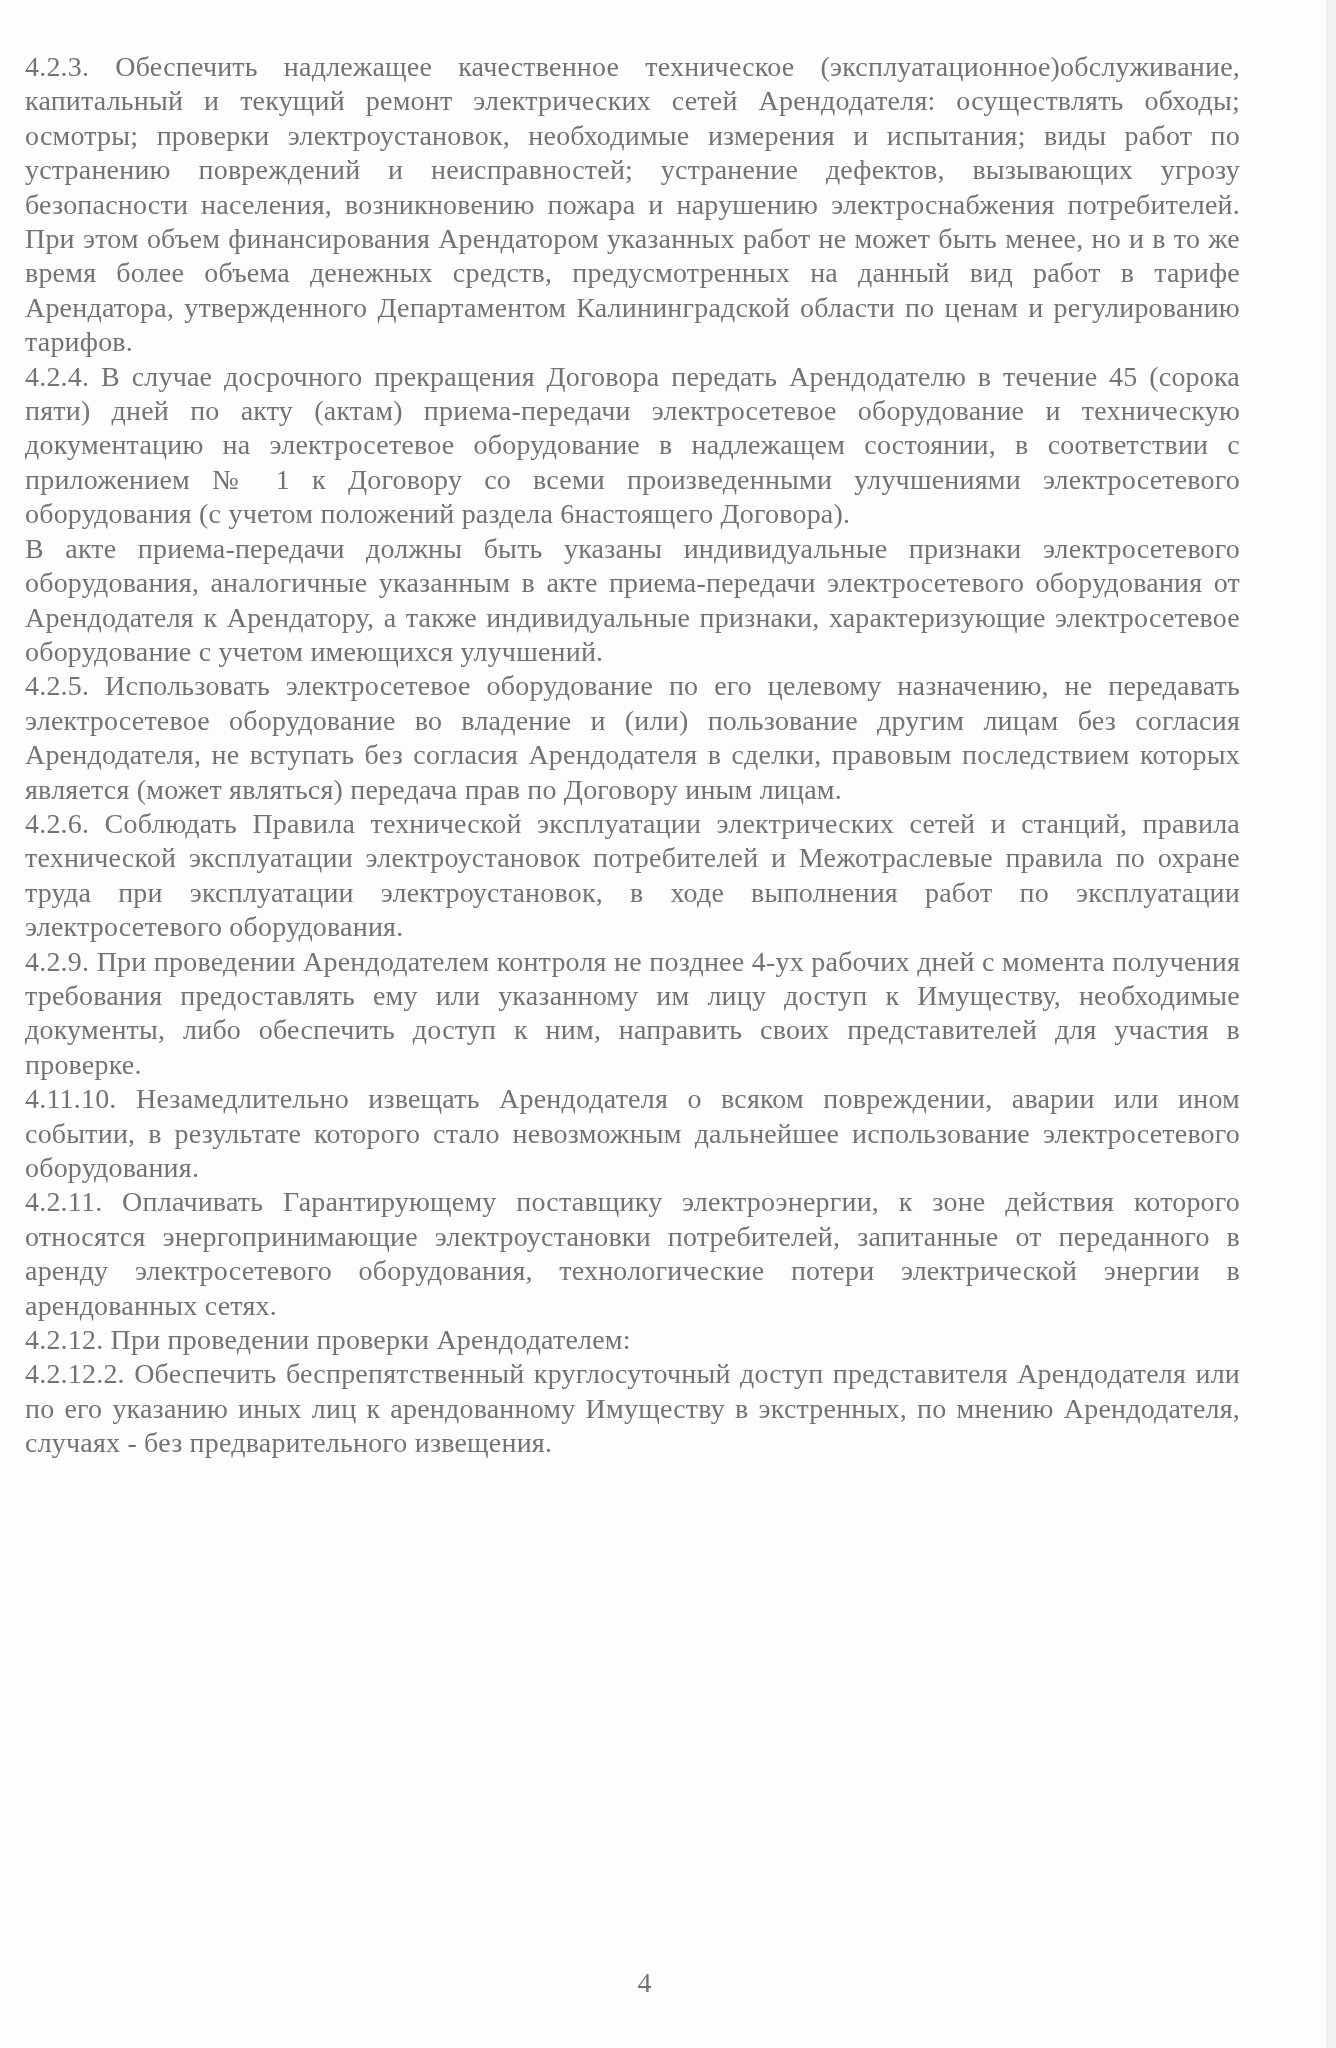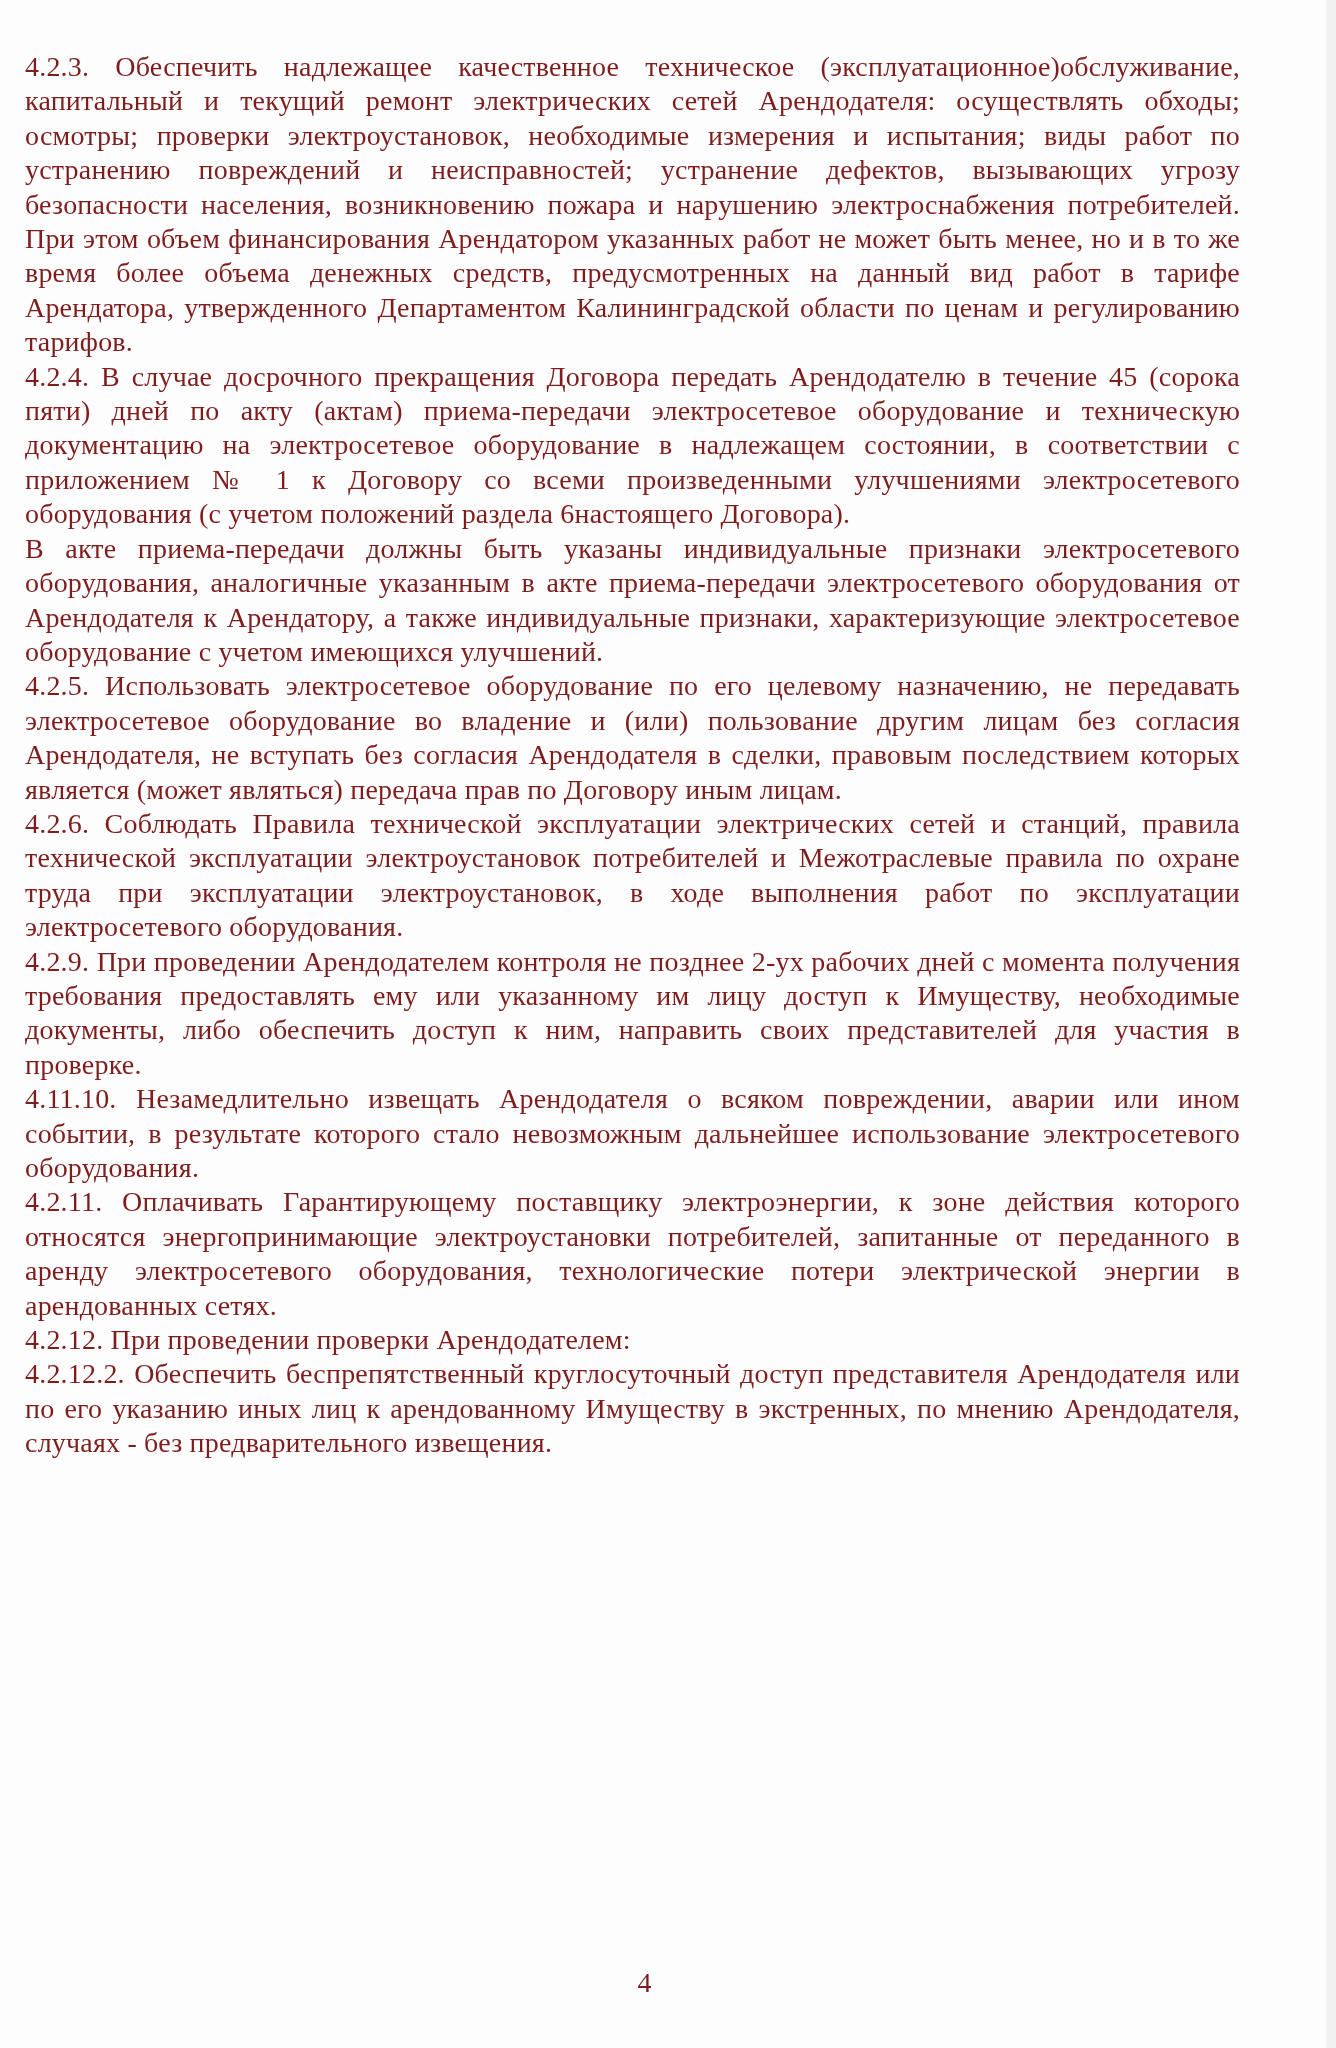--- a/index.html
+++ b/index.html
@@ -11,21 +11,21 @@
     position: relative;
     width: 1336px;
     height: 2048px;
     margin: 0 auto;
     background: #fdfdfd;
     box-sizing: border-box;
     padding: 50px 96px 0 25px;
     font-family: "Liberation Serif", "DejaVu Serif", serif;
     font-size: 28px;
     line-height: 34.4px;
-    color: #7f1d1d;
+    color: #737373;
     overflow: hidden;
   }
   .doc-body p {
     margin: 0;
     padding: 0;
     text-align: justify;
     text-justify: inter-word;
     letter-spacing: 0.2px;
   }
   .page-footer {
@@ -51,21 +51,21 @@
 
 <div class="page">
   <div class="scan-edge"></div>
 
   <div class="doc-body">
     <p>4.2.3. Обеспечить надлежащее качественное техническое (эксплуатационное)обслуживание, капитальный и текущий ремонт электрических сетей Арендодателя: осуществлять обходы; осмотры; проверки электроустановок, необходимые измерения и испытания; виды работ по устранению повреждений и неисправностей; устранение дефектов, вызывающих угрозу безопасности населения, возникновению пожара и нарушению электроснабжения потребителей. При этом объем финансирования Арендатором указанных работ не может быть менее, но и в то же время более объема денежных средств, предусмотренных на данный вид работ в тарифе Арендатора, утвержденного Департаментом Калининградской области по ценам и регулированию тарифов.</p>
     <p>4.2.4. В случае досрочного прекращения Договора передать Арендодателю в течение 45 (сорока пяти) дней по акту (актам) приема-передачи электросетевое оборудование и техническую документацию на электросетевое оборудование в надлежащем состоянии, в соответствии с приложением № 1 к Договору со всеми произведенными улучшениями электросетевого оборудования (с учетом положений раздела 6настоящего Договора).</p>
     <p>В акте приема-передачи должны быть указаны индивидуальные признаки электросетевого оборудования, аналогичные указанным в акте приема-передачи электросетевого оборудования от Арендодателя к Арендатору, а также индивидуальные признаки, характеризующие электросетевое оборудование с учетом имеющихся улучшений.</p>
     <p>4.2.5. Использовать электросетевое оборудование по его целевому назначению, не передавать электросетевое оборудование во владение и (или) пользование другим лицам без согласия Арендодателя, не вступать без согласия Арендодателя в сделки, правовым последствием которых является (может являться) передача прав по Договору иным лицам.</p>
     <p>4.2.6. Соблюдать Правила технической эксплуатации электрических сетей и станций, правила технической эксплуатации электроустановок потребителей и Межотраслевые правила по охране труда при эксплуатации электроустановок, в ходе выполнения работ по эксплуатации электросетевого оборудования.</p>
-    <p>4.2.9. При проведении Арендодателем контроля не позднее 2-ух рабочих дней с момента получения требования предоставлять ему или указанному им лицу доступ к Имуществу, необходимые документы, либо обеспечить доступ к ним, направить своих представителей для участия в проверке.</p>
+    <p>4.2.9. При проведении Арендодателем контроля не позднее 4-ух рабочих дней с момента получения требования предоставлять ему или указанному им лицу доступ к Имуществу, необходимые документы, либо обеспечить доступ к ним, направить своих представителей для участия в проверке.</p>
     <p>4.11.10. Незамедлительно извещать Арендодателя о всяком повреждении, аварии или ином событии, в результате которого стало невозможным дальнейшее использование электросетевого оборудования.</p>
     <p>4.2.11. Оплачивать Гарантирующему поставщику электроэнергии, к зоне действия которого относятся энергопринимающие электроустановки потребителей, запитанные от переданного в аренду электросетевого оборудования, технологические потери электрической энергии в арендованных сетях.</p>
     <p>4.2.12. При проведении проверки Арендодателем:</p>
     <p>4.2.12.2. Обеспечить беспрепятственный круглосуточный доступ представителя Арендодателя или по его указанию иных лиц к арендованному Имуществу в экстренных, по мнению Арендодателя, случаях - без предварительного извещения.</p>
   </div>
 
   <div class="page-footer">
     <span>4</span>
   </div>
 </div>

